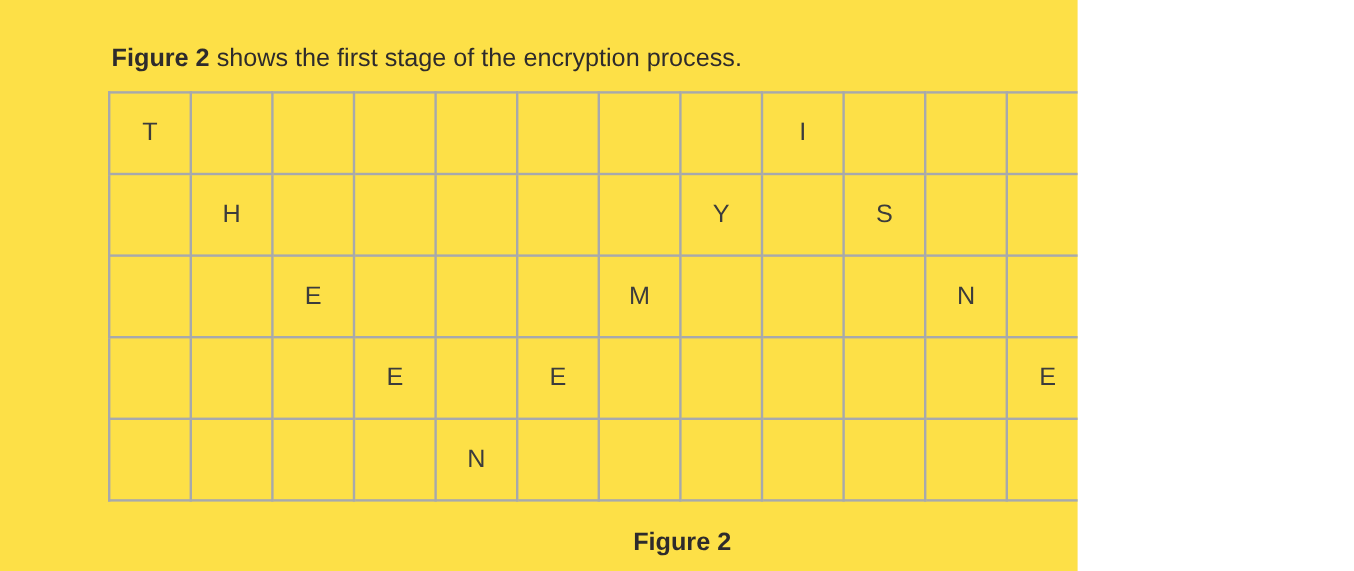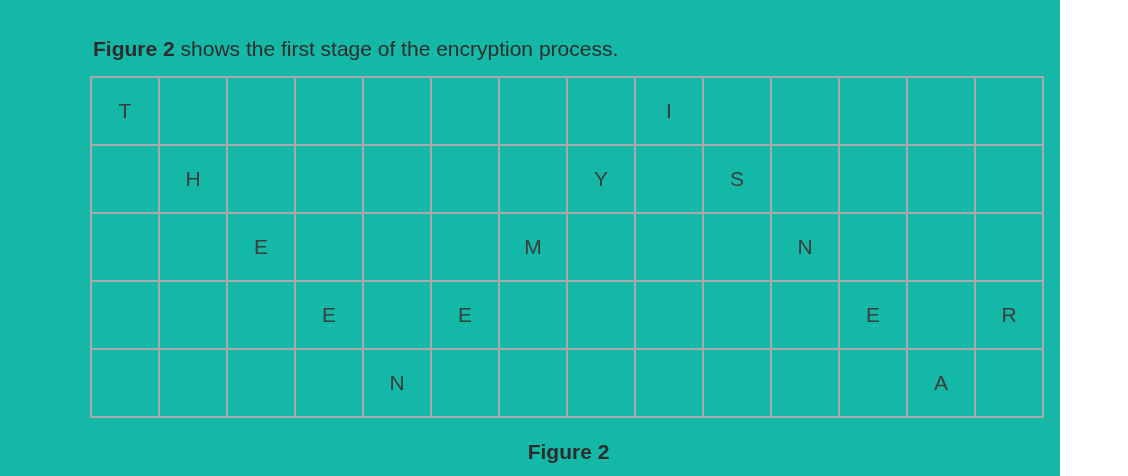--- a/index.html
+++ b/index.html
@@ -2,23 +2,23 @@
 <html><head>
 <meta charset="utf-8">
 <style>
   html, body {
     margin: 0;
     padding: 0;
     background: #ffffff;
   }
   .page {
     position: relative;
-    width: 1060px;
+    width: 898px;
     height: 476px;
-    background: #14b8a6;
+    background: #fde047;
     font-family: "Liberation Sans", sans-serif;
     overflow: hidden;
   }
   .heading {
     position: absolute;
     left: 93px;
     top: 14px;
     font-size: 21px;
     line-height: 1.3;
     color: #2e2b2c;

